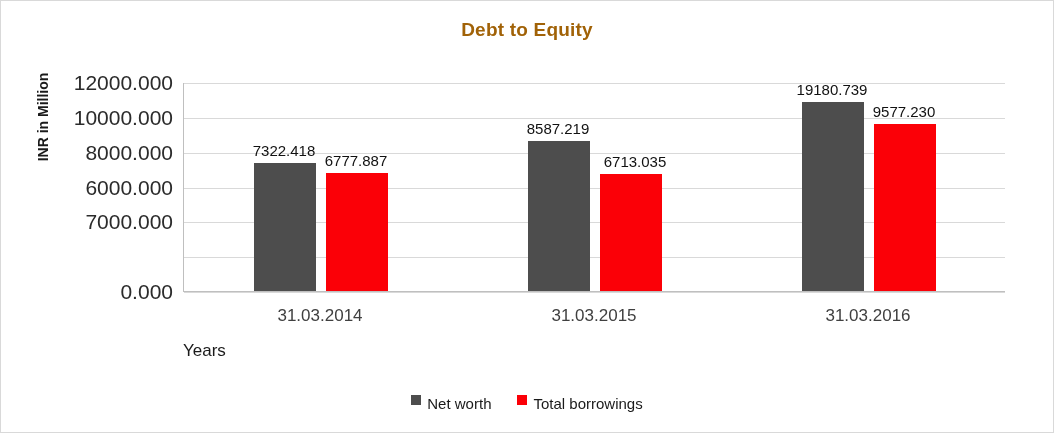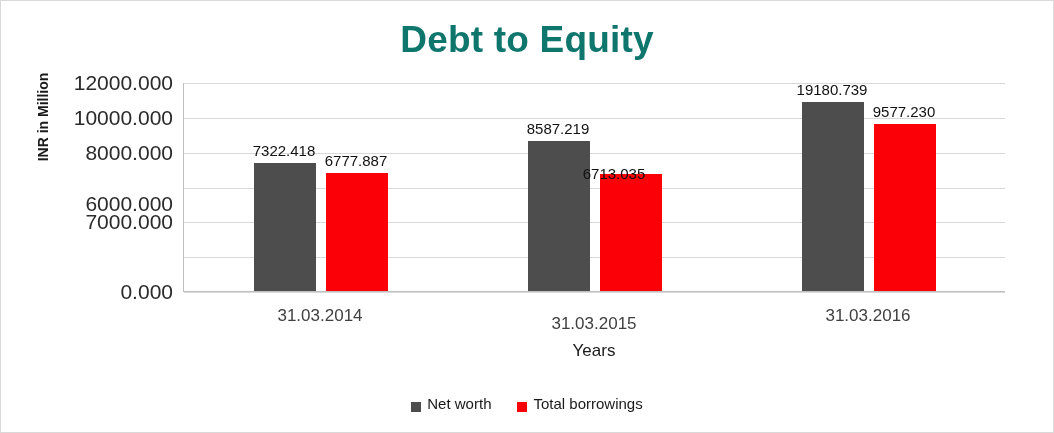--- a/index.html
+++ b/index.html
@@ -18,23 +18,23 @@
     border: 1px solid #d9d9d9;
     box-sizing: border-box;
     overflow: hidden;
   }
   .chart-title {
     position: absolute;
     top: 18px;
     left: 0;
     width: 100%;
     text-align: center;
-    font-size: 37px;
+    font-size: 19px;
     font-weight: bold;
-    color: #0f766e;
+    color: #a16207;
     letter-spacing: 0.2px;
   }
   
   .plot-area {
     position: absolute;
     left: 182px;
     top: 82px;
     width: 822px;
     height: 209px;
     border-left: 1px solid #bfbfbf;
@@ -75,21 +75,20 @@
     transform-origin: center;
     white-space: nowrap;
     width: 140px;
     text-align: center;
   }
   .axis-x-title {
     position: absolute;
     top: 340px;
     left: 182px;
     width: 822px;
-    text-align: center;
     font-size: 17px;
     color: #1a1a1a;
   }
   .bar {
     position: absolute;
     bottom: 0;
   }
   .bar.networth { background: #4d4d4d; }
   .bar.borrowings { background: #fb0007; }
   .bar-label {
@@ -114,42 +113,42 @@
     width: 100%;
     display: flex;
     justify-content: center;
     align-items: center;
     gap: 26px;
     font-size: 15px;
     color: #1a1a1a;
   }
   .legend-item {
     display: flex;
-    align-items: flex-end;
+    align-items: flex-start;
     gap: 6px;
   }
   .legend-swatch {
     width: 10px;
     height: 10px;
     display: inline-block;
   }
 </style>
 </head>
 <body>
 
 <div class="chart-frame">
 
   <div class="chart-title">Debt to Equity</div>
 
   <div class="axis-y-title">INR in Million</div>
 
   <div class="ytick-holder">
       <div class="ytick-label" style="top: 209px;">0.000</div>
       <div class="ytick-label" style="top: 139.333px;">7000.000</div>
-      <div class="ytick-label" style="top: 104.5px; margin-top: 16px;">6000.000</div>
+      <div class="ytick-label" style="top: 104.5px;">6000.000</div>
       <div class="ytick-label" style="top: 69.6667px;">8000.000</div>
       <div class="ytick-label" style="top: 34.8333px;">10000.000</div>
       <div class="ytick-label" style="top: 0px;">12000.000</div>
     </div>
 
   <div class="plot-area">
       <div class="gridline" style="top: 209px;"></div>
       <div class="gridline" style="top: 174.167px;"></div>
       <div class="gridline" style="top: 139.333px;"></div>
       <div class="gridline" style="top: 104.5px;"></div>
@@ -174,18 +173,18 @@
       <div class="legend-item">
         <span class="legend-swatch" style="background: rgb(251, 0, 7);"></span>
         <span>Total borrowings</span>
       </div>
     </div>
 
 <div class="bar-label" style="left: 283px; top: 141.468px; transform: translateX(-50%);">7322.418</div>
     <div class="bar-label" style="left: 355px; top: 150.952px; transform: translateX(-50%);">6777.887</div>
     <div class="cat-label" style="left: 319px;">31.03.2014</div>
     <div class="bar-label" style="left: 557px; top: 119.439px; transform: translateX(-50%);">8587.219</div>
-    <div class="bar-label" style="left: 613px; top: 152.081px; transform: translateX(-50%); margin-top: 12px;">6713.035</div>
-    <div class="cat-label" style="left: 593px; margin-top: 8px;">31.03.2015</div>
+    <div class="bar-label" style="left: 634px; top: 152.081px; transform: translateX(-50%);">6713.035</div>
+    <div class="cat-label" style="left: 593px;">31.03.2015</div>
     <div class="bar-label" style="left: 831px; top: 79.5857px; transform: translateX(-50%);">19180.739</div>
     <div class="bar-label" style="left: 903px; top: 102.197px; transform: translateX(-50%);">9577.230</div>
     <div class="cat-label" style="left: 867px;">31.03.2016</div>
   </div>
 
 </body></html>

